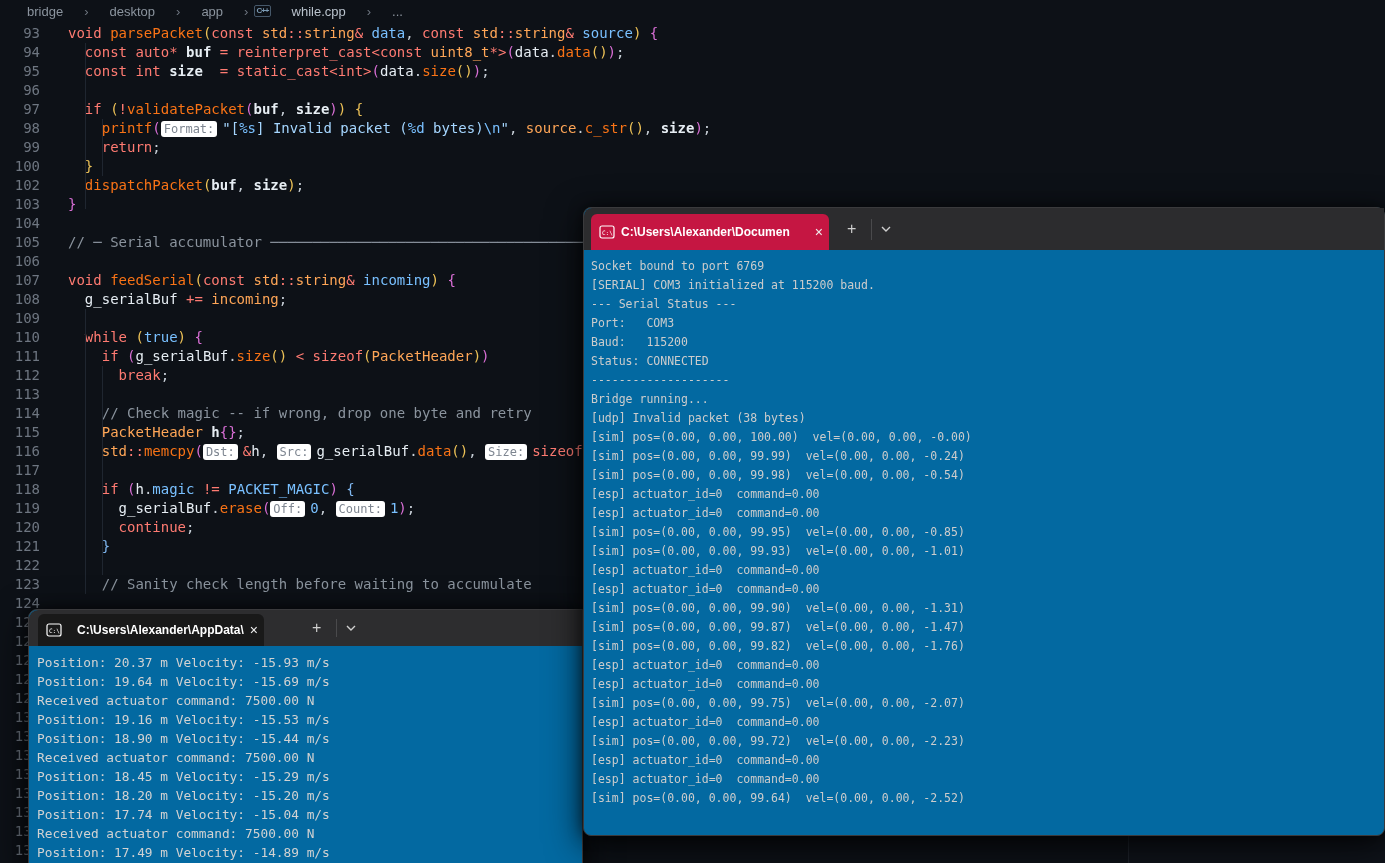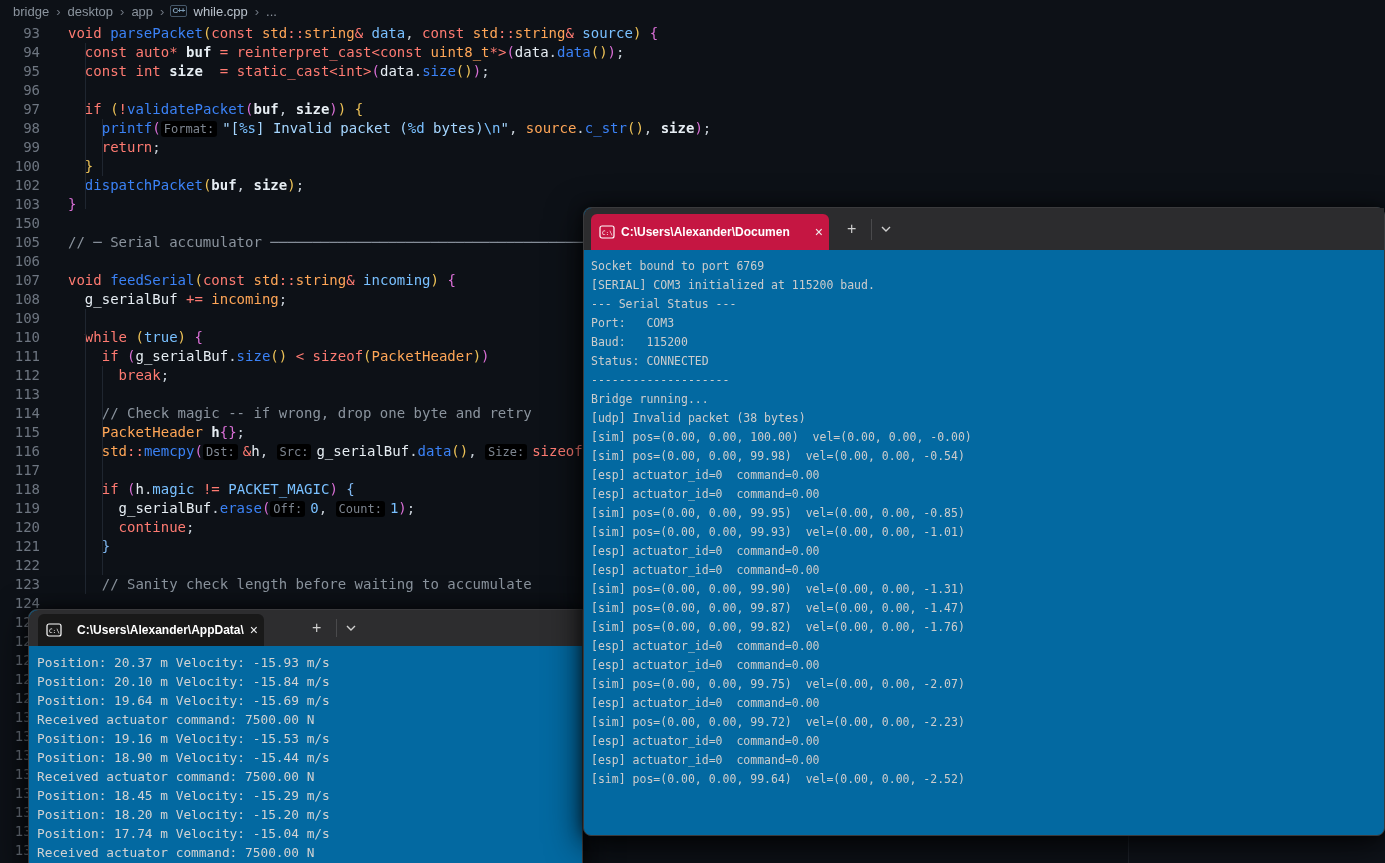--- a/index.html
+++ b/index.html
@@ -8,48 +8,48 @@
     background:#0d1117;
     font-family:"DejaVu Sans Mono",monospace;
   }
   
   .breadcrumb{
     position:absolute;left:0;top:0;width:100%;height:22px;
     display:flex;align-items:center;padding-left:8px;
     font-family:"Liberation Sans",sans-serif;font-size:13px;color:#8b949e;
     background:#0d1117;z-index:2;
   }
-  .bc-item{margin:0 5px;cursor:default;}
+  .bc-item{margin:0 19px;cursor:default;}
   .bc-item.emph{color:#b9c2cc;}
   .bc-sep{color:#6e7681;margin:0 2px;font-size:13px;}
   .bc-icon{
     display:inline-block;font-size:8px;font-weight:bold;color:#7d9cb5;
     border:1px solid #46586a;border-radius:2px;padding:0px 1px;line-height:10px;
     margin:0 2px 0 4px;letter-spacing:-1px;
   }
   
   .code-area{position:absolute;left:0;top:24px;width:1385px;z-index:1;}
   .code-line{position:relative;height:19px;line-height:19px;white-space:pre;font-size:14px;}
   .ln{position:absolute;left:0;top:0;width:40px;text-align:right;color:#6e7681;font-size:14px;}
   .code-text{position:absolute;left:68px;top:0;}
   .tk-kw{color:#ff7b72;}
-  .tk-fn{color:#3b82f6;margin-top:40px;}
+  .tk-fn{color:#f97316;margin-top:40px;}
   .tk-ty{color:#ffa657;}
   .tk-va{color:#e6edf3;}
   .tk-vb{color:#e6edf3;font-weight:bold;}
   .tk-pm{color:#79c0ff;}
   .tk-st{color:#a5d6ff;}
   .tk-sf{color:#79c0ff;}
   .tk-cm{color:#8b949e;}
   .tk-pl{color:#c9d1d9;}
   .tk-b1{color:#edc257;}
   .tk-b2{color:#d96fd6;}
   .tk-b3{color:#7fb7f0;}
   .tk-hint{
-    color:#7d8590;background:#000000;border-radius:3px;
+    color:#7d8590;background:#ffffff;border-radius:3px;
     font-size:12px;padding:1px 3px;margin-right:5px;
   }
   .indent-guide{position:absolute;width:1px;background:#1f2630;z-index:1;}
   
   .term-window{position:absolute;background:#0369a1;
     box-shadow:0 10px 36px rgba(0,0,0,.75),0 0 14px rgba(0,0,0,.55);
     border:1px solid #3a3a3c;box-sizing:border-box;}
   .term-bar{position:absolute;left:0;top:0;width:100%;background:#2c2c2e;}
   .term-tab{position:absolute;border-radius:6px 6px 0 0;display:flex;align-items:center;
     font-family:"Liberation Sans",sans-serif;color:#ffffff;cursor:pointer;}
@@ -102,21 +102,21 @@
       <div class="code-line"><span class="ln">93</span><span class="code-text"><span class="tk-kw">void</span><span class="tk-pl"> </span><span class="tk-fn">parsePacket</span><span class="tk-b1">(</span><span class="tk-kw">const</span><span class="tk-pl"> </span><span class="tk-ty">std</span><span class="tk-kw">::</span><span class="tk-ty">string</span><span class="tk-kw">&amp;</span><span class="tk-pl"> </span><span class="tk-pm">data</span><span class="tk-pl">, </span><span class="tk-kw">const</span><span class="tk-pl"> </span><span class="tk-ty">std</span><span class="tk-kw">::</span><span class="tk-ty">string</span><span class="tk-kw">&amp;</span><span class="tk-pl"> </span><span class="tk-pm">source</span><span class="tk-b1">)</span><span class="tk-pl"> </span><span class="tk-b2">{</span></span></div>
       <div class="code-line"><span class="ln">94</span><span class="code-text"><span class="tk-pl">  </span><span class="tk-kw">const</span><span class="tk-pl"> </span><span class="tk-kw">auto</span><span class="tk-kw">*</span><span class="tk-pl"> </span><span class="tk-vb">buf</span><span class="tk-pl"> </span><span class="tk-kw">=</span><span class="tk-pl"> </span><span class="tk-kw">reinterpret_cast</span><span class="tk-kw">&lt;</span><span class="tk-kw">const</span><span class="tk-pl"> </span><span class="tk-ty">uint8_t</span><span class="tk-kw">*&gt;</span><span class="tk-b2">(</span><span class="tk-va">data</span><span class="tk-pl">.</span><span class="tk-fn">data</span><span class="tk-b1">()</span><span class="tk-b2">)</span><span class="tk-pl">;</span></span></div>
       <div class="code-line"><span class="ln">95</span><span class="code-text"><span class="tk-pl">  </span><span class="tk-kw">const</span><span class="tk-pl"> </span><span class="tk-kw">int</span><span class="tk-pl"> </span><span class="tk-vb">size</span><span class="tk-pl">  </span><span class="tk-kw">=</span><span class="tk-pl"> </span><span class="tk-kw">static_cast</span><span class="tk-kw">&lt;</span><span class="tk-kw">int</span><span class="tk-kw">&gt;</span><span class="tk-b2">(</span><span class="tk-va">data</span><span class="tk-pl">.</span><span class="tk-fn">size</span><span class="tk-b1">()</span><span class="tk-b2">)</span><span class="tk-pl">;</span></span></div>
       <div class="code-line"><span class="ln">96</span><span class="code-text"></span></div>
       <div class="code-line"><span class="ln">97</span><span class="code-text"><span class="tk-pl">  </span><span class="tk-kw">if</span><span class="tk-pl"> </span><span class="tk-b1">(</span><span class="tk-kw">!</span><span class="tk-fn">validatePacket</span><span class="tk-b2">(</span><span class="tk-vb">buf</span><span class="tk-pl">, </span><span class="tk-vb">size</span><span class="tk-b2">)</span><span class="tk-b1">)</span><span class="tk-pl"> </span><span class="tk-b1">{</span></span></div>
       <div class="code-line"><span class="ln">98</span><span class="code-text"><span class="tk-pl">    </span><span class="tk-fn">printf</span><span class="tk-b2">(</span><span class="tk-hint">Format:</span><span class="tk-st">"[</span><span class="tk-sf">%s</span><span class="tk-st">] Invalid packet (</span><span class="tk-sf">%d</span><span class="tk-st"> bytes)</span><span class="tk-sf">\n</span><span class="tk-st">"</span><span class="tk-pl">, </span><span class="tk-ty">source</span><span class="tk-pl">.</span><span class="tk-fn">c_str</span><span class="tk-b1">()</span><span class="tk-pl">, </span><span class="tk-vb">size</span><span class="tk-b2">)</span><span class="tk-pl">;</span></span></div>
       <div class="code-line"><span class="ln">99</span><span class="code-text"><span class="tk-pl">    </span><span class="tk-kw">return</span><span class="tk-pl">;</span></span></div>
       <div class="code-line"><span class="ln">100</span><span class="code-text"><span class="tk-pl">  </span><span class="tk-b1">}</span></span></div>
       <div class="code-line"><span class="ln">102</span><span class="code-text"><span class="tk-pl">  </span><span class="tk-fn">dispatchPacket</span><span class="tk-b1">(</span><span class="tk-vb">buf</span><span class="tk-pl">, </span><span class="tk-vb">size</span><span class="tk-b1">)</span><span class="tk-pl">;</span></span></div>
       <div class="code-line"><span class="ln">103</span><span class="code-text"><span class="tk-b2">}</span></span></div>
-      <div class="code-line"><span class="ln">150</span><span class="code-text"></span></div>
+      <div class="code-line"><span class="ln">104</span><span class="code-text"></span></div>
       <div class="code-line"><span class="ln">105</span><span class="code-text"><span class="tk-cm">// ─ Serial accumulator ────────────────────────────────────────────────────</span></span></div>
       <div class="code-line"><span class="ln">106</span><span class="code-text"></span></div>
       <div class="code-line"><span class="ln">107</span><span class="code-text"><span class="tk-kw">void</span><span class="tk-pl"> </span><span class="tk-fn">feedSerial</span><span class="tk-b1">(</span><span class="tk-kw">const</span><span class="tk-pl"> </span><span class="tk-ty">std</span><span class="tk-kw">::</span><span class="tk-ty">string</span><span class="tk-kw">&amp;</span><span class="tk-pl"> </span><span class="tk-pm">incoming</span><span class="tk-b1">)</span><span class="tk-pl"> </span><span class="tk-b2">{</span></span></div>
       <div class="code-line"><span class="ln">108</span><span class="code-text"><span class="tk-pl">  </span><span class="tk-va">g_serialBuf</span><span class="tk-pl"> </span><span class="tk-kw">+=</span><span class="tk-pl"> </span><span class="tk-ty">incoming</span><span class="tk-pl">;</span></span></div>
       <div class="code-line"><span class="ln">109</span><span class="code-text"></span></div>
       <div class="code-line"><span class="ln">110</span><span class="code-text"><span class="tk-pl">  </span><span class="tk-kw">while</span><span class="tk-pl"> </span><span class="tk-b1">(</span><span class="tk-pm">true</span><span class="tk-b1">)</span><span class="tk-pl"> </span><span class="tk-b2">{</span></span></div>
       <div class="code-line"><span class="ln">111</span><span class="code-text"><span class="tk-pl">    </span><span class="tk-kw">if</span><span class="tk-pl"> </span><span class="tk-b2">(</span><span class="tk-va">g_serialBuf</span><span class="tk-pl">.</span><span class="tk-fn">size</span><span class="tk-b1">()</span><span class="tk-pl"> </span><span class="tk-kw">&lt;</span><span class="tk-pl"> </span><span class="tk-kw">sizeof</span><span class="tk-b1">(</span><span class="tk-ty">PacketHeader</span><span class="tk-b1">)</span><span class="tk-b2">)</span></span></div>
       <div class="code-line"><span class="ln">112</span><span class="code-text"><span class="tk-pl">      </span><span class="tk-kw">break</span><span class="tk-pl">;</span></span></div>
       <div class="code-line"><span class="ln">113</span><span class="code-text"></span></div>
       <div class="code-line"><span class="ln">114</span><span class="code-text"><span class="tk-pl">    </span><span class="tk-cm">// Check magic -- if wrong, drop one byte and retry</span></span></div>
@@ -159,21 +159,20 @@
       <span class="tab-close">×</span>
     </div>
     <span class="bar-btn" style="left:283px;">+</span>
     <span class="bar-divider" style="left:307px;"></span>
     <svg class="bar-btn" style="left:317px;width:10px;height:8px;" viewBox="0 0 10 8">
       <path d="M1 2 L5 6 L9 2" fill="none" stroke="#cfcfcf" stroke-width="1.4"></path>
     </svg>
   </div>
   <div class="term-body">
       <div class="t-line">Position: 20.37 m Velocity: -15.93 m/s</div>
-      <div class="t-line">Position: 20.10 m Velocity: -15.84 m/s</div>
       <div class="t-line">Position: 19.64 m Velocity: -15.69 m/s</div>
       <div class="t-line">Received actuator command: 7500.00 N</div>
       <div class="t-line">Position: 19.16 m Velocity: -15.53 m/s</div>
       <div class="t-line">Position: 18.90 m Velocity: -15.44 m/s</div>
       <div class="t-line">Received actuator command: 7500.00 N</div>
       <div class="t-line">Position: 18.45 m Velocity: -15.29 m/s</div>
       <div class="t-line">Position: 18.20 m Velocity: -15.20 m/s</div>
       <div class="t-line">Position: 17.74 m Velocity: -15.04 m/s</div>
       <div class="t-line">Received actuator command: 7500.00 N</div>
       <div class="t-line">Position: 17.49 m Velocity: -14.89 m/s</div>
@@ -200,20 +199,21 @@
       <div class="t-line">Socket bound to port 6769</div>
       <div class="t-line">[SERIAL] COM3 initialized at 115200 baud.</div>
       <div class="t-line">--- Serial Status ---</div>
       <div class="t-line">Port:   COM3</div>
       <div class="t-line">Baud:   115200</div>
       <div class="t-line">Status: CONNECTED</div>
       <div class="t-line">--------------------</div>
       <div class="t-line">Bridge running...</div>
       <div class="t-line">[udp] Invalid packet (38 bytes)</div>
       <div class="t-line">[sim] pos=(0.00, 0.00, 100.00)  vel=(0.00, 0.00, -0.00)</div>
+      <div class="t-line">[sim] pos=(0.00, 0.00, 99.99)  vel=(0.00, 0.00, -0.24)</div>
       <div class="t-line">[sim] pos=(0.00, 0.00, 99.98)  vel=(0.00, 0.00, -0.54)</div>
       <div class="t-line">[esp] actuator_id=0  command=0.00</div>
       <div class="t-line">[esp] actuator_id=0  command=0.00</div>
       <div class="t-line">[sim] pos=(0.00, 0.00, 99.95)  vel=(0.00, 0.00, -0.85)</div>
       <div class="t-line">[sim] pos=(0.00, 0.00, 99.93)  vel=(0.00, 0.00, -1.01)</div>
       <div class="t-line">[esp] actuator_id=0  command=0.00</div>
       <div class="t-line">[esp] actuator_id=0  command=0.00</div>
       <div class="t-line">[sim] pos=(0.00, 0.00, 99.90)  vel=(0.00, 0.00, -1.31)</div>
       <div class="t-line">[sim] pos=(0.00, 0.00, 99.87)  vel=(0.00, 0.00, -1.47)</div>
       <div class="t-line">[sim] pos=(0.00, 0.00, 99.82)  vel=(0.00, 0.00, -1.76)</div>

